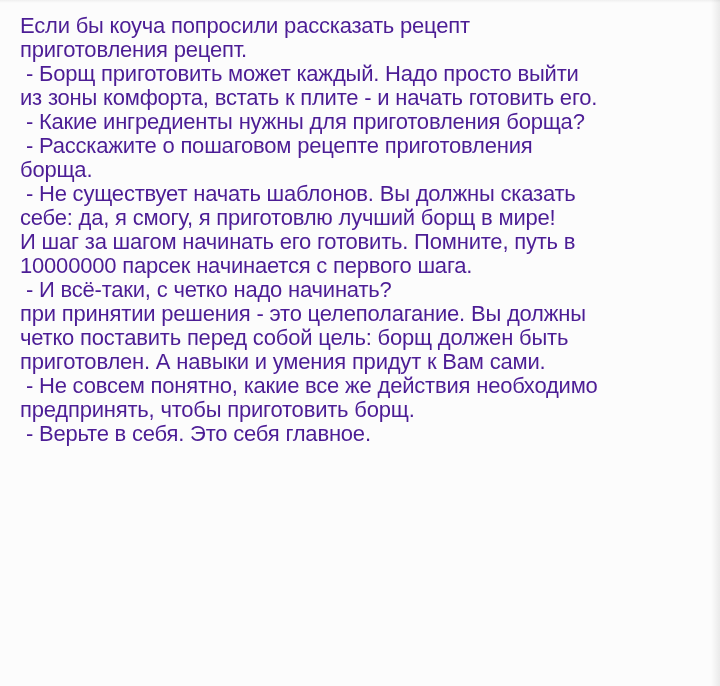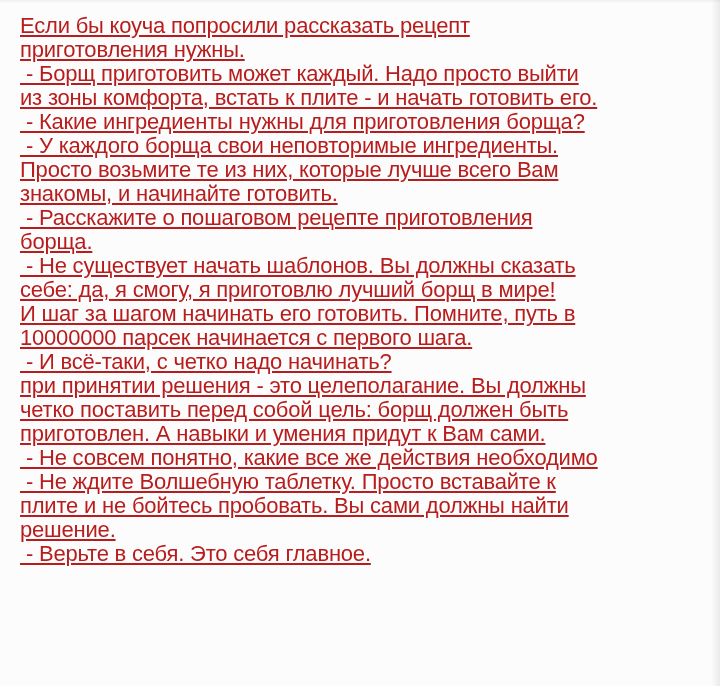--- a/index.html
+++ b/index.html
@@ -11,25 +11,24 @@
     height: 686px;
     background: #fcfcfc;
     overflow: hidden;
     position: relative;
     font-family: "Liberation Sans", "DejaVu Sans", sans-serif;
   }
   .text-document {
     box-sizing: border-box;
     width: 584px;
     padding: 14px 16px 0 20px;
-    color: #b91c1c;
+    color: #4c1d95;
     font-size: 22px;
     line-height: 24px;
     font-weight: 400;
-    text-decoration: underline;
   }
   .para {
     margin: 0;
     padding: 0;
   }
   .line {
     display: block;
     white-space: pre;   
     letter-spacing: -0.2px;
   }
@@ -51,33 +50,28 @@
     background: linear-gradient(to bottom, rgba(0,0,0,0.05), rgba(0,0,0,0));
     pointer-events: none;
   }
 </style>
 </head>
 <body>
 
 <div class="text-document">
     <p class="para">
       <span class="line">Если бы коуча попросили рассказать рецепт</span>
-      <span class="line">приготовления нужны.</span>
+      <span class="line">приготовления рецепт.</span>
     </p>
     <p class="para">
       <span class="line"> - Борщ приготовить может каждый. Надо просто выйти</span>
       <span class="line">из зоны комфорта, встать к плите - и начать готовить его.</span>
     </p>
     <p class="para">
       <span class="line"> - Какие ингредиенты нужны для приготовления борща?</span>
-    </p>
-    <p class="para">
-      <span class="line"> - У каждого борща свои неповторимые ингредиенты.</span>
-      <span class="line">Просто возьмите те из них, которые лучше всего Вам</span>
-      <span class="line">знакомы, и начинайте готовить.</span>
     </p>
     <p class="para">
       <span class="line"> - Расскажите о пошаговом рецепте приготовления</span>
       <span class="line">борща.</span>
     </p>
     <p class="para">
       <span class="line"> - Не существует начать шаблонов. Вы должны сказать</span>
       <span class="line">себе: да, я смогу, я приготовлю лучший борщ в мире!</span>
       <span class="line">И шаг за шагом начинать его готовить. Помните, путь в</span>
       <span class="line">10000000 парсек начинается с первого шага.</span>
@@ -85,24 +79,20 @@
     <p class="para">
       <span class="line"> - И всё-таки, с четко надо начинать?</span>
     </p>
     <p class="para">
       <span class="line">при принятии решения - это целеполагание. Вы должны</span>
       <span class="line">четко поставить перед собой цель: борщ должен быть</span>
       <span class="line">приготовлен. А навыки и умения придут к Вам сами.</span>
     </p>
     <p class="para">
       <span class="line"> - Не совсем понятно, какие все же действия необходимо</span>
-    </p>
-    <p class="para">
-      <span class="line"> - Не ждите Волшебную таблетку. Просто вставайте к</span>
-      <span class="line">плите и не бойтесь пробовать. Вы сами должны найти</span>
-      <span class="line">решение.</span>
+      <span class="line">предпринять, чтобы приготовить борщ.</span>
     </p>
     <p class="para">
       <span class="line"> - Верьте в себя. Это себя главное.</span>
     </p>
   </div>
 <div class="top-edge-shadow"></div>
 <div class="right-edge-shadow"></div>
 
 </body></html>

